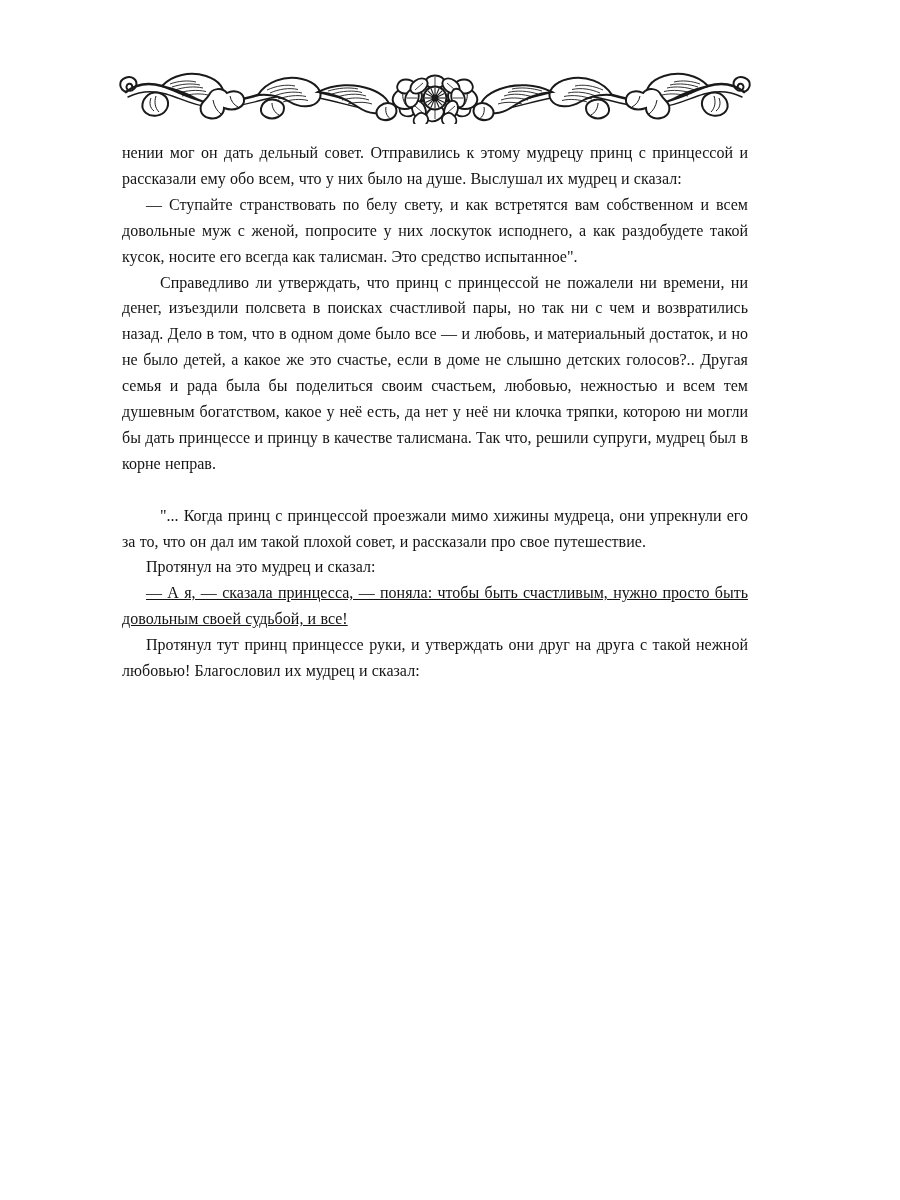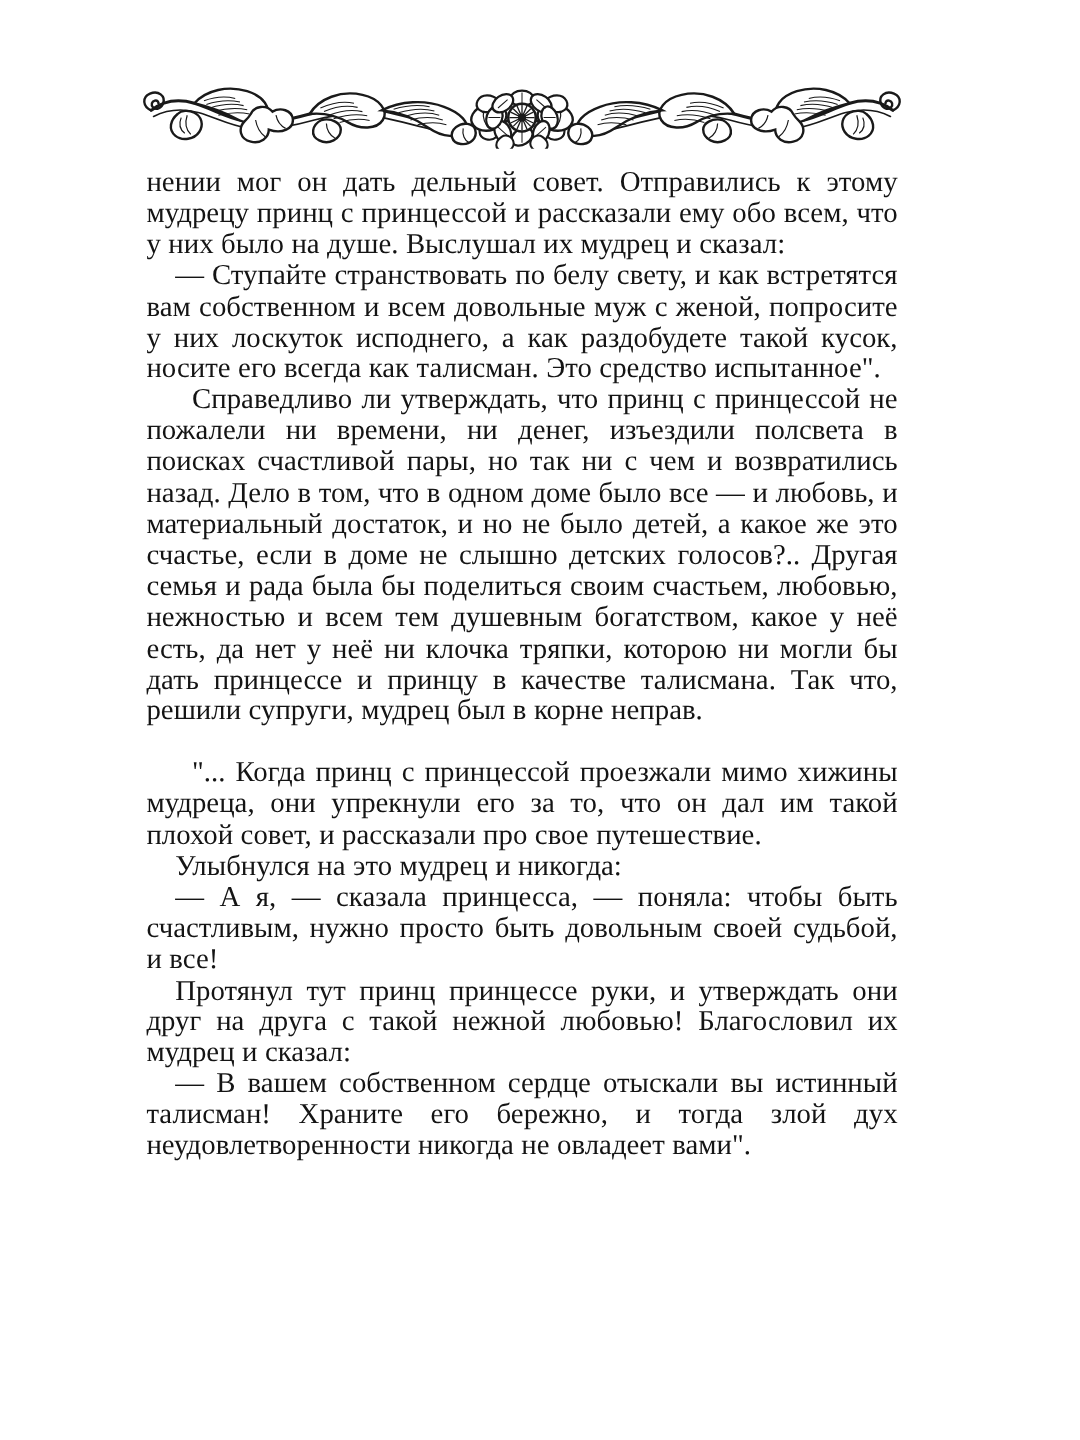--- a/index.html
+++ b/index.html
@@ -46,21 +46,21 @@
   .text-block {
     position: absolute;
     left: 122px;
     top: 140px;
     width: 626px;
   }
 
   p.para {
     margin: 0;
     padding: 0;
-    font-size: 24px;
+    font-size: 16px;
     line-height: 25.9px;
     text-align: justify;
     text-justify: inter-word;
     letter-spacing: 0.02px;
     word-spacing: 0.2px;
     hyphens: none;
   }
   p.para:last-child { text-align: justify; }
 
   
@@ -71,21 +71,21 @@
   .indent-none { text-indent: 0; }
 
   .gap-block { height: 25.9px; }
 
   
   .t-a { word-spacing: 1.1px; }
   .t-b { word-spacing: 0.0px; }
   .t-c { word-spacing: 0.35px; }
   .t-d { word-spacing: 0.15px; }
   .t-e { word-spacing: 0.9px; }
-  .t-f { word-spacing: 0.6px; }
+  .t-f { word-spacing: 0.6px; text-decoration: underline; }
 </style>
 </head>
 <body>
 
 <div class="page">
 
   <div class="ornament-band">
     <svg viewBox="0 0 634 62" xmlns="http://www.w3.org/2000/svg" aria-hidden="true">
       <defs>
         <g id="half-orn">
@@ -217,24 +217,23 @@
     <p class="para indent-none t-a">нении мог он дать дельный совет. Отправились к этому мудрецу принц с принцессой и рассказали ему обо всем, что у них было на душе. Выслушал их мудрец и сказал:</p>
 
     <p class="para indent-sm t-b">— Ступайте странствовать по белу свету, и как встретятся вам собственном и всем довольные муж с женой, попросите у них лоскуток исподнего, а как раздобудете такой кусок, носите его всегда как талисман. Это средство испытанное".</p>
 
     <p class="para indent-md t-c">Справедливо ли утверждать, что принц с принцессой не пожалели ни времени, ни денег, изъездили полсвета в поисках счастливой пары, но так ни с чем и возвратились назад. Дело в том, что в одном доме было все — и любовь, и материальный достаток, и но не было детей, а какое же это счастье, если в доме не слышно детских голосов?.. Другая семья и рада была бы поделиться своим счастьем, любовью, нежностью и всем тем душевным богатством, какое у неё есть, да нет у неё ни клочка тряпки, которою ни могли бы дать принцессе и принцу в качестве талисмана. Так что, решили супруги, мудрец был в корне неправ.</p>
 
     <div class="gap-block"></div>
 
     <p class="para indent-md t-d">"... Когда принц с принцессой проезжали мимо хижины мудреца, они упрекнули его за то, что он дал им такой плохой совет, и рассказали про свое путешествие.</p>
 
-    <p class="para indent-sm t-b">Улыбнулся на это мудрец и никогда:</p>
+    <p class="para indent-sm t-b">Протянул на это мудрец и сказал:</p>
 
 
 
     <p class="para indent-sm t-f">— А я, — сказала принцесса, — поняла: чтобы быть счастливым, нужно просто быть довольным своей судьбой, и все!</p>
 
     <p class="para indent-sm t-c">Протянул тут принц принцессе руки, и утверждать они друг на друга с такой нежной любовью! Благословил их мудрец и сказал:</p>
 
-    <p class="para indent-sm t-e">— В вашем собственном сердце отыскали вы истинный талисман! Храните его бережно, и тогда злой дух неудовлетворенности никогда не овладеет вами".</p>
 
   </div>
 </div>
 
 </body></html>

